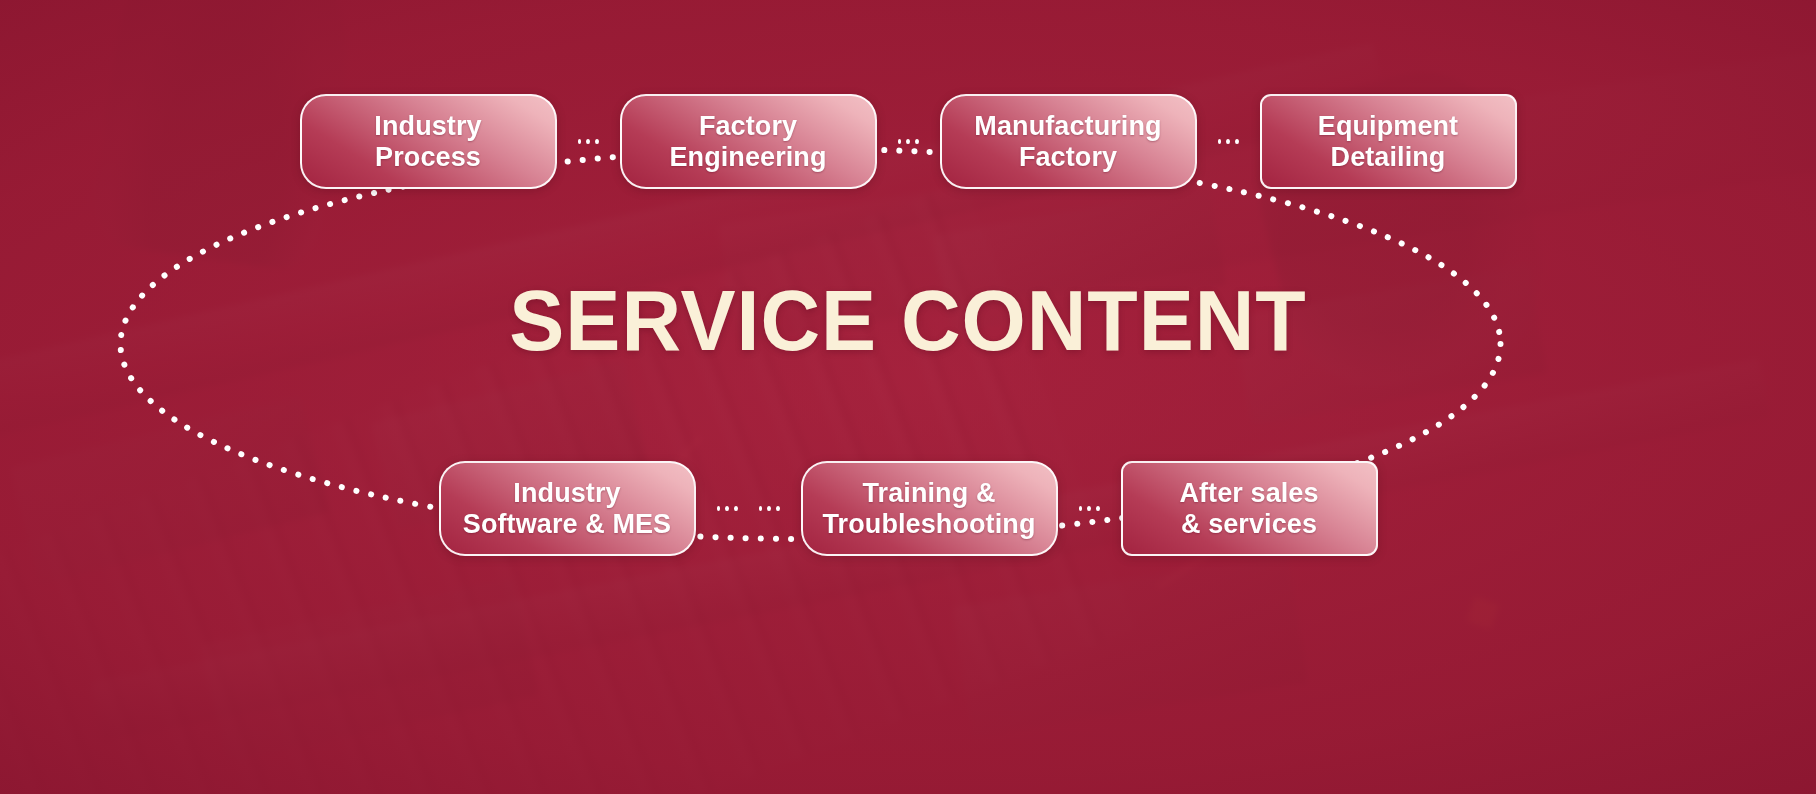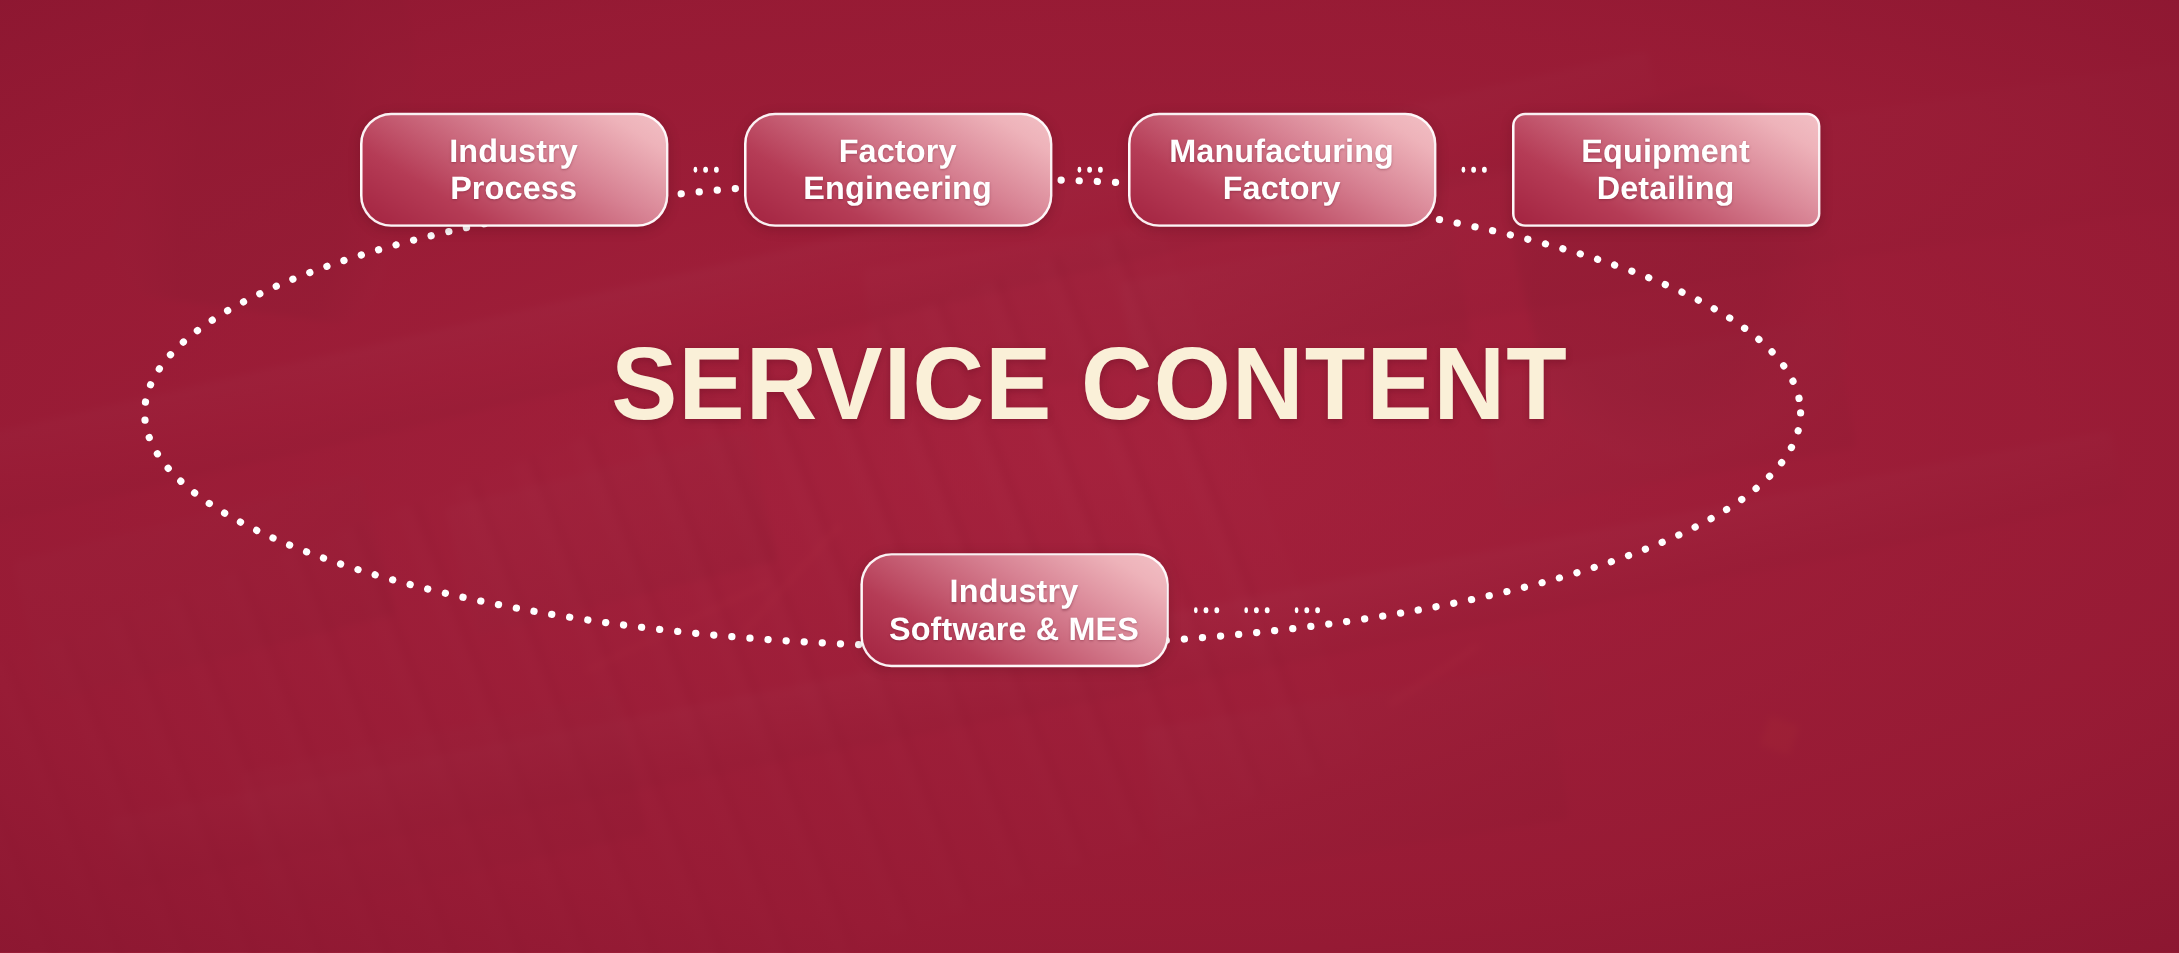--- a/index.html
+++ b/index.html
@@ -246,20 +246,24 @@
     <div class="connector">
         <i></i>
         <i></i>
         <i></i>
       </div>
     <div class="connector">
         <i></i>
         <i></i>
         <i></i>
       </div>
-    <div class="connector">
-        <i></i>
-        <i></i>
-        <i></i>
-      </div>
+    <div class="pill w3">Training &amp;
+Troubleshooting</div>
+    <div class="connector">
+        <i></i>
+        <i></i>
+        <i></i>
+      </div>
+    <div class="pill w4">After sales
+&amp; services</div>
   </div>
 
 </div>
 
 </body></html>

